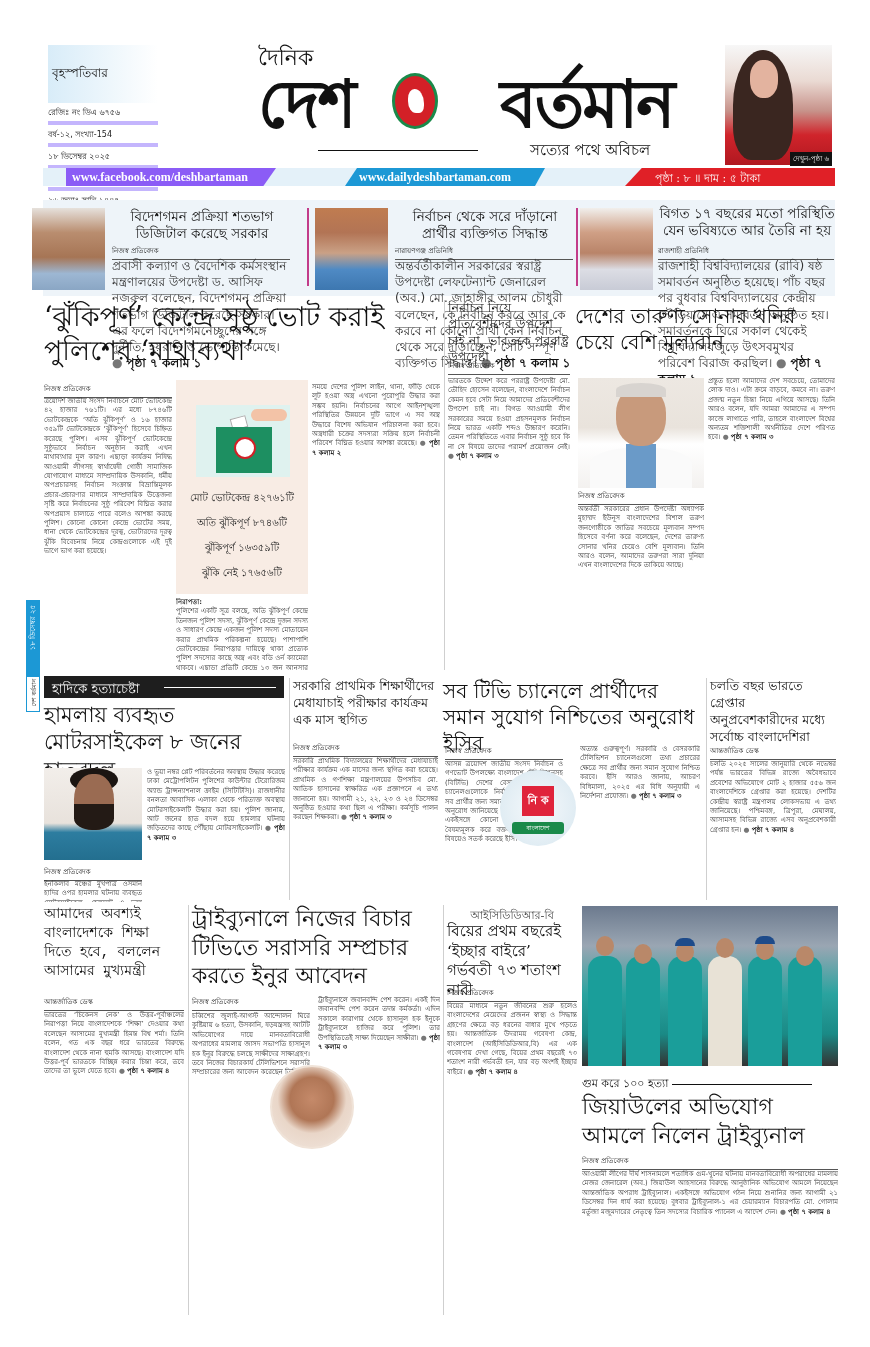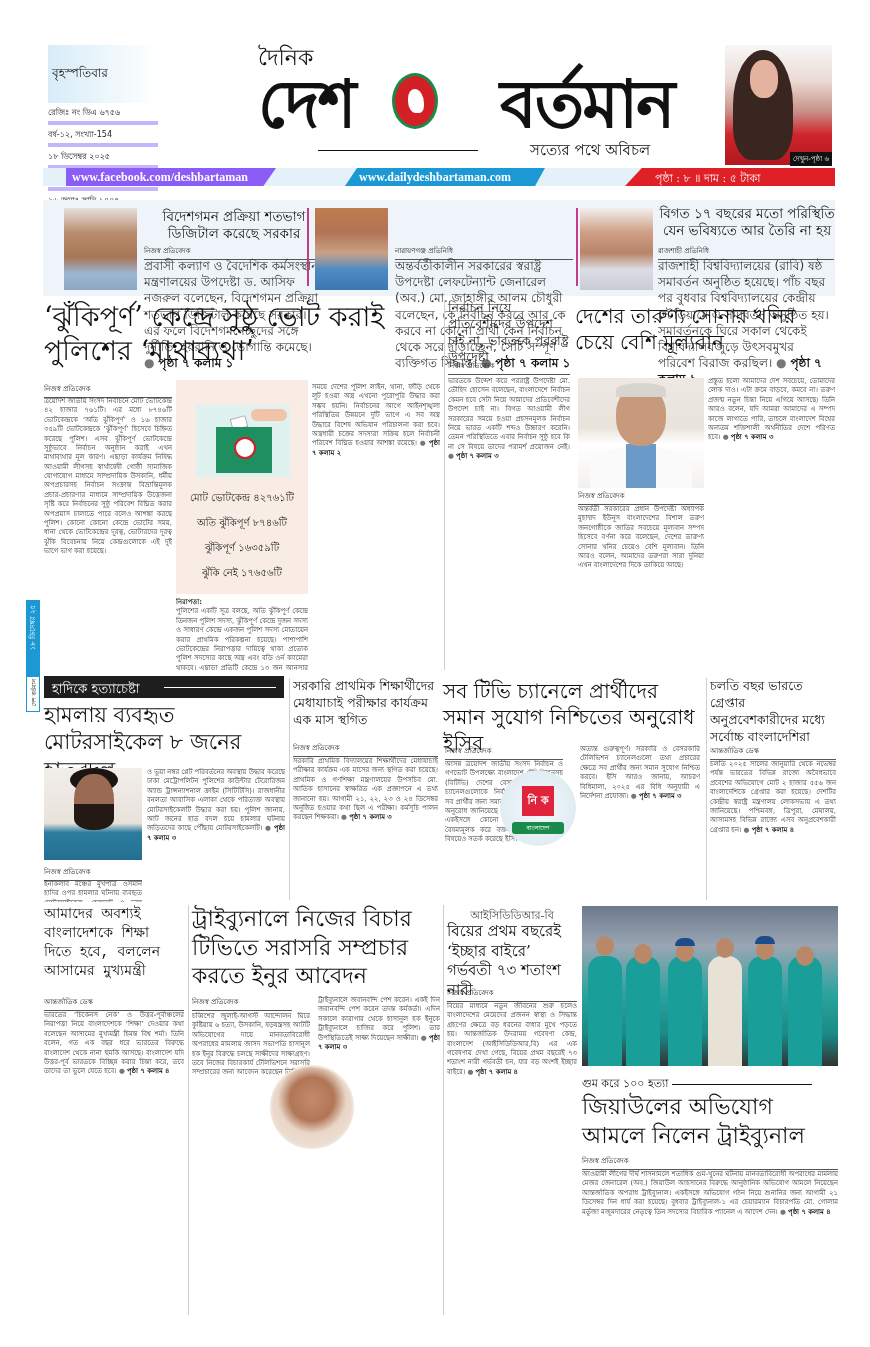--- a/index.html
+++ b/index.html
@@ -112,30 +112,31 @@
 </div>
 <div class="abs cover-tag">দেখুন-পৃষ্ঠা ৬</div>
 
 <div class="abs stripbar"></div>
 <div class="abs fb-link">www.facebook.com/deshbartaman</div>
 <div class="abs web-link">www.dailydeshbartaman.com</div>
 <div class="abs price">পৃষ্ঠা : ৮ ॥ দাম : ৫ টাকা</div>
 
 <div class="abs teaser-band"></div>
 
-<div class="abs teaser" style="left:64px;width:300px;">
+<div class="abs teaser" style="left:32px;width:300px;">
   <div class="t-photo" style="left:0;background:linear-gradient(180deg,#e6e1dc 0%,#b98d6f 30%,#a67555 60%,#9db7d3 80%,#8aa6c4 100%);"></div>
   <div class="t-title" style="left:80px;top:8px;width:180px;">বিদেশগমন প্রক্রিয়া শতভাগ ডিজিটাল করেছে সরকার</div>
   <div class="t-by" style="left:80px;top:45px;width:178px;">নিজস্ব প্রতিবেদক</div>
   <div class="t-body" style="left:80px;top:58px;width:178px;"><span>প্রবাসী কল্যাণ ও বৈদেশিক কর্মসংস্থান মন্ত্রণালয়ের উপদেষ্টা ড. আসিফ নজরুল বলেছেন, বিদেশগমন প্রক্রিয়া শতভাগ ডিজিটাল করেছে সরকার। এর ফলে বিদেশগমনেচ্ছুদের সঙ্গে দুর্নীতি, হয়রানি ও ভোগান্তি কমেছে।</span> <span class="dot">●</span> <span class="cont">পৃষ্ঠা ৭ কলাম ১</span></div>
 </div>
 <div class="vdiv" style="left:307px;top:208px;height:78px;"></div>
 
 <div class="abs teaser" style="left:313px;width:262px;">
   <div class="t-photo" style="left:2px;background:linear-gradient(180deg,#c07c50 0%,#b27455 30%,#caa186 55%,#4f8ac4 75%,#3d77b0 100%);"></div>
+  <div class="t-title" style="left:82px;top:8px;width:180px;">নির্বাচন থেকে সরে দাঁড়ানো প্রার্থীর ব্যক্তিগত সিদ্ধান্ত</div>
   <div class="t-by" style="left:82px;top:45px;width:178px;">নারায়ণগঞ্জ প্রতিনিধি</div>
   <div class="t-body" style="left:82px;top:58px;width:178px;"><span>অন্তর্বর্তীকালীন সরকারের স্বরাষ্ট্র উপদেষ্টা লেফটেন্যান্ট জেনারেল (অব.) মো. জাহাঙ্গীর আলম চৌধুরী বলেছেন, কে নির্বাচন করবে আর কে করবে না কোনো প্রার্থী কেন নির্বাচন থেকে সরে দাঁড়াচ্ছেন, সেটি সম্পূর্ণ ব্যক্তিগত সিদ্ধান্ত।</span> <span class="dot">●</span> <span class="cont">পৃষ্ঠা ৭ কলাম ১</span></div>
 </div>
 <div class="vdiv" style="left:576px;top:208px;height:78px;"></div>
 
 <div class="abs teaser" style="left:580px;width:255px;">
   <div class="t-photo" style="left:0;background:linear-gradient(180deg,#f1efec 0%,#cf9f85 30%,#b98469 55%,#dcdde4 75%,#c8cbd6 100%);"></div>
   <div class="t-title" style="left:78px;top:5px;width:178px;">বিগত ১৭ বছরের মতো পরিস্থিতি যেন ভবিষ্যতে আর তৈরি না হয়</div>
   <div class="t-by" style="left:78px;top:45px;width:176px;">রাজশাহী প্রতিনিধি</div>
   <div class="t-body" style="left:78px;top:58px;width:176px;"><span>রাজশাহী বিশ্ববিদ্যালয়ের (রাবি) ষষ্ঠ সমাবর্তন অনুষ্ঠিত হয়েছে। পাঁচ বছর পর বুধবার বিশ্ববিদ্যালয়ের কেন্দ্রীয় স্টেডিয়ামে এ সমাবর্তন অনুষ্ঠিত হয়। সমাবর্তনকে ঘিরে সকাল থেকেই বিশ্ববিদ্যালয়জুড়ে উৎসবমুখর পরিবেশ বিরাজ করছিল।</span> <span class="dot">●</span> <span class="cont">পৃষ্ঠা ৭ কলাম ১</span></div>

